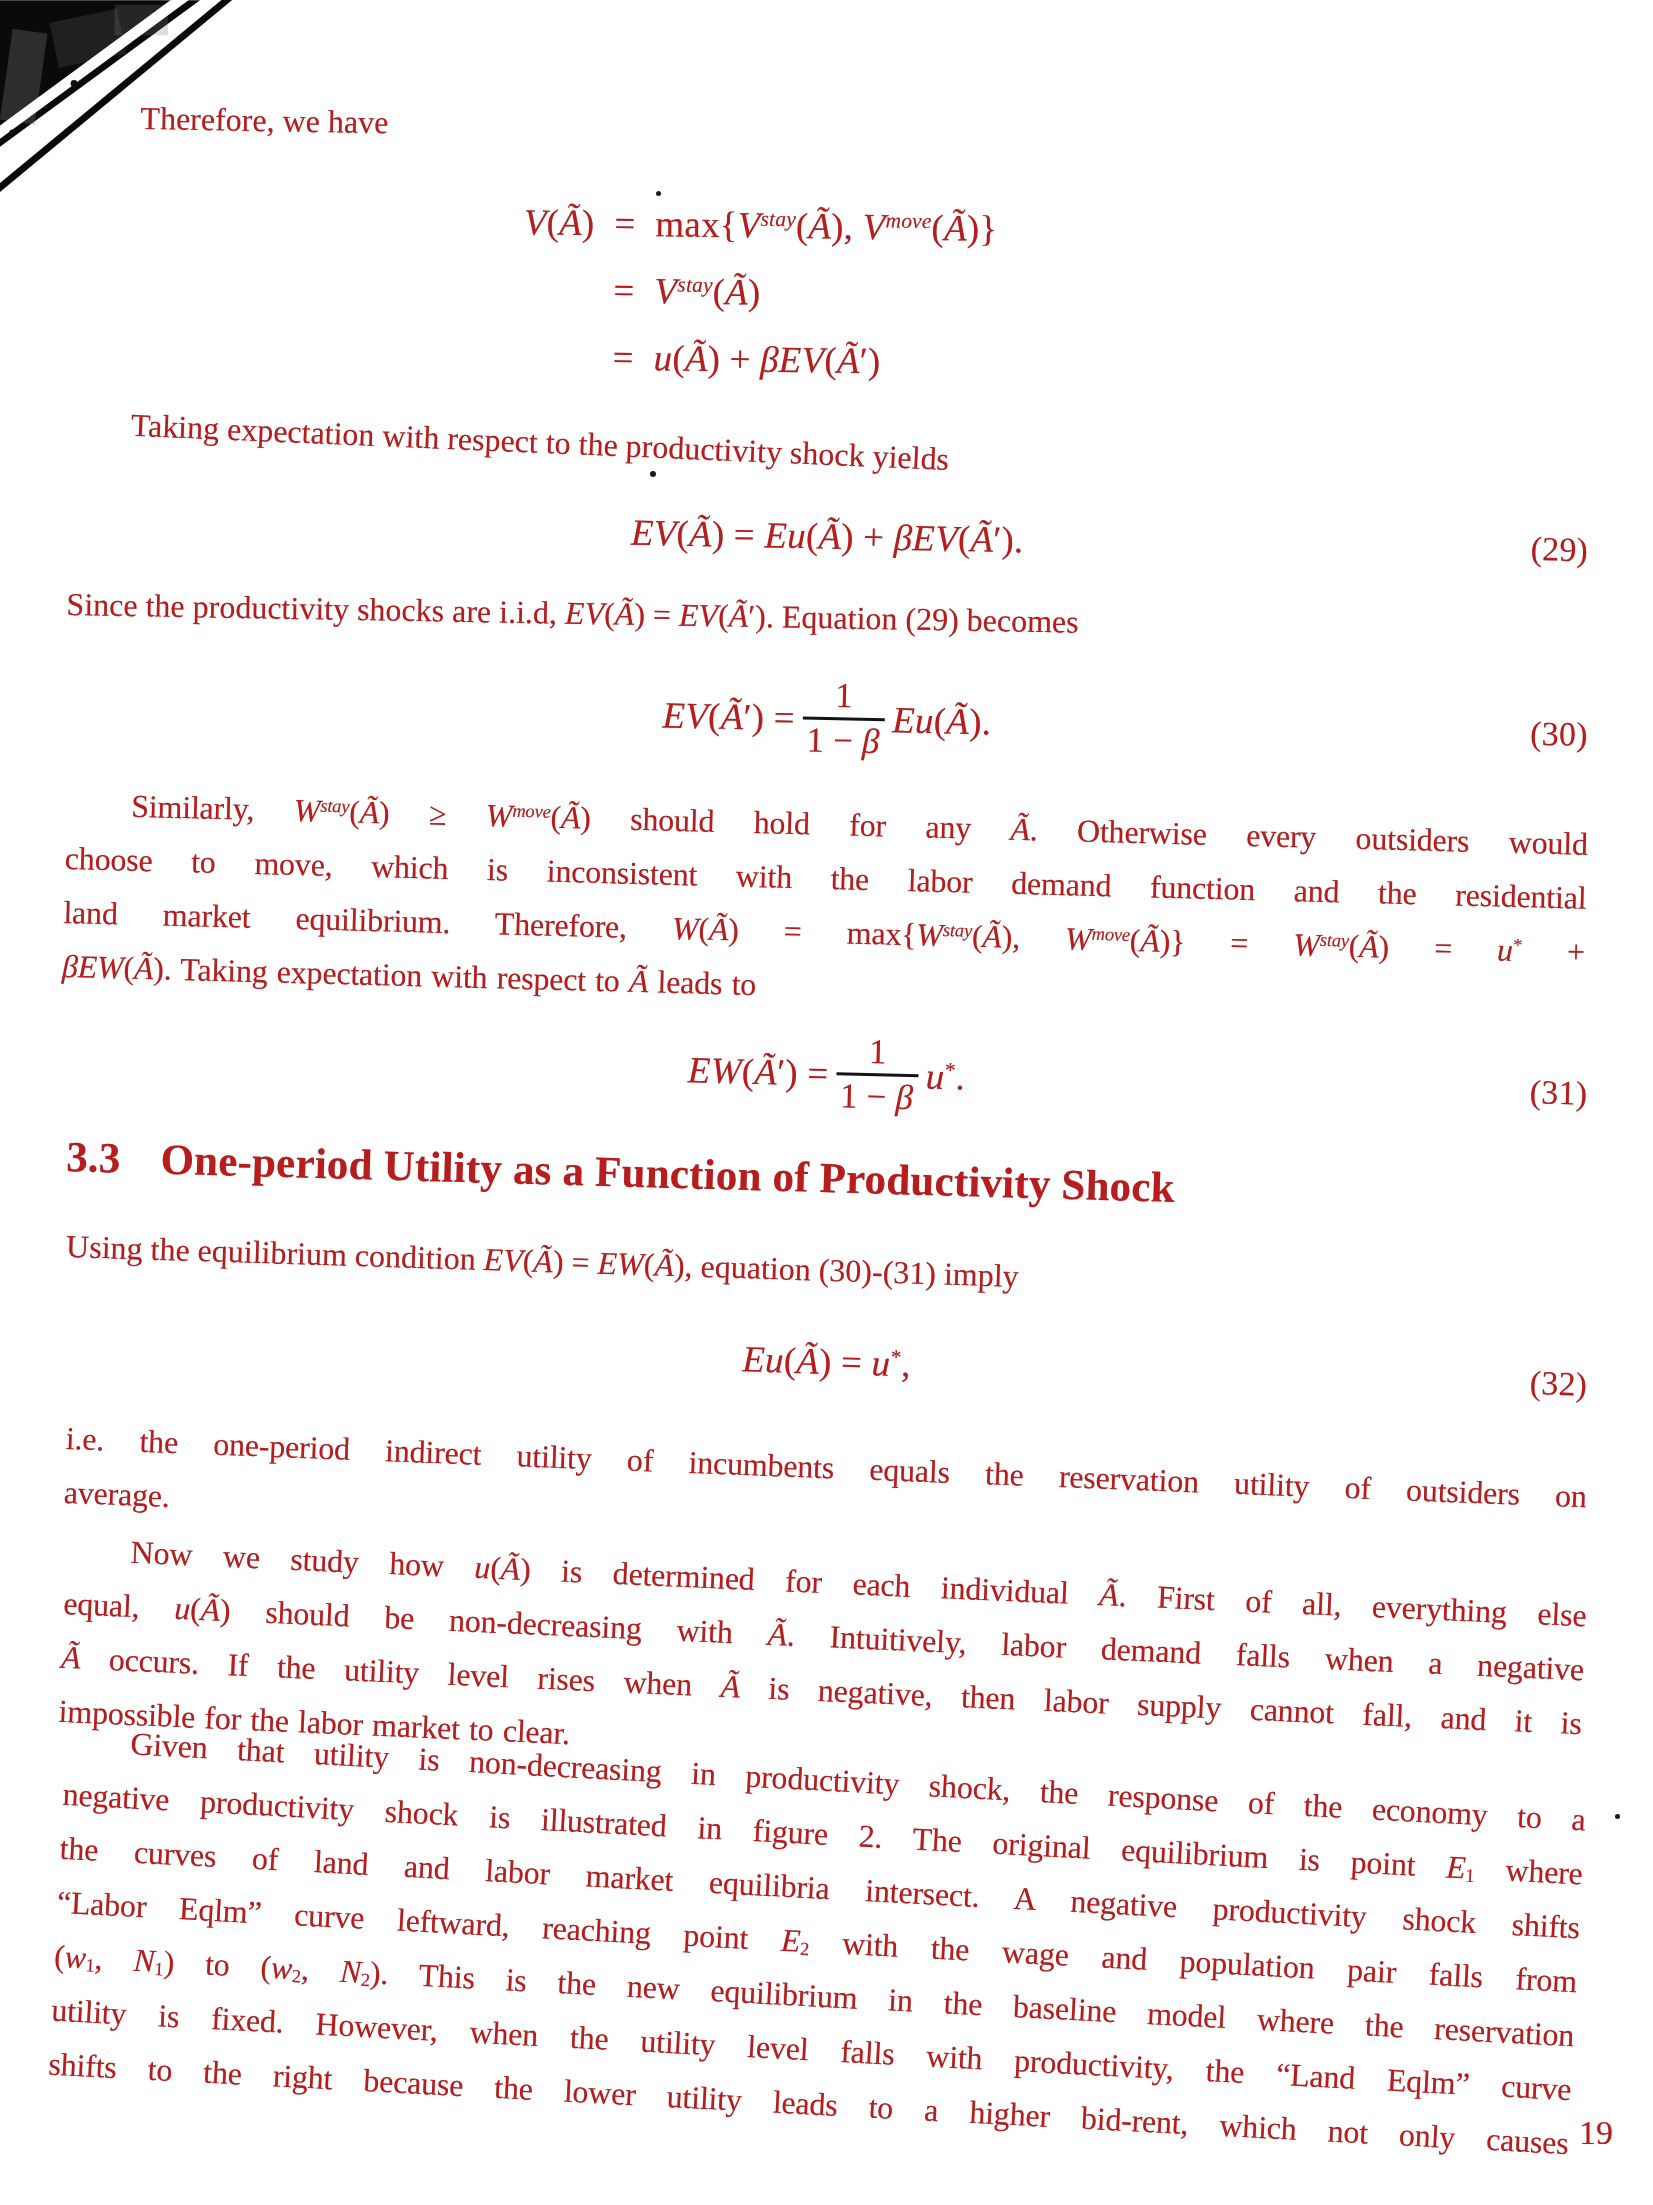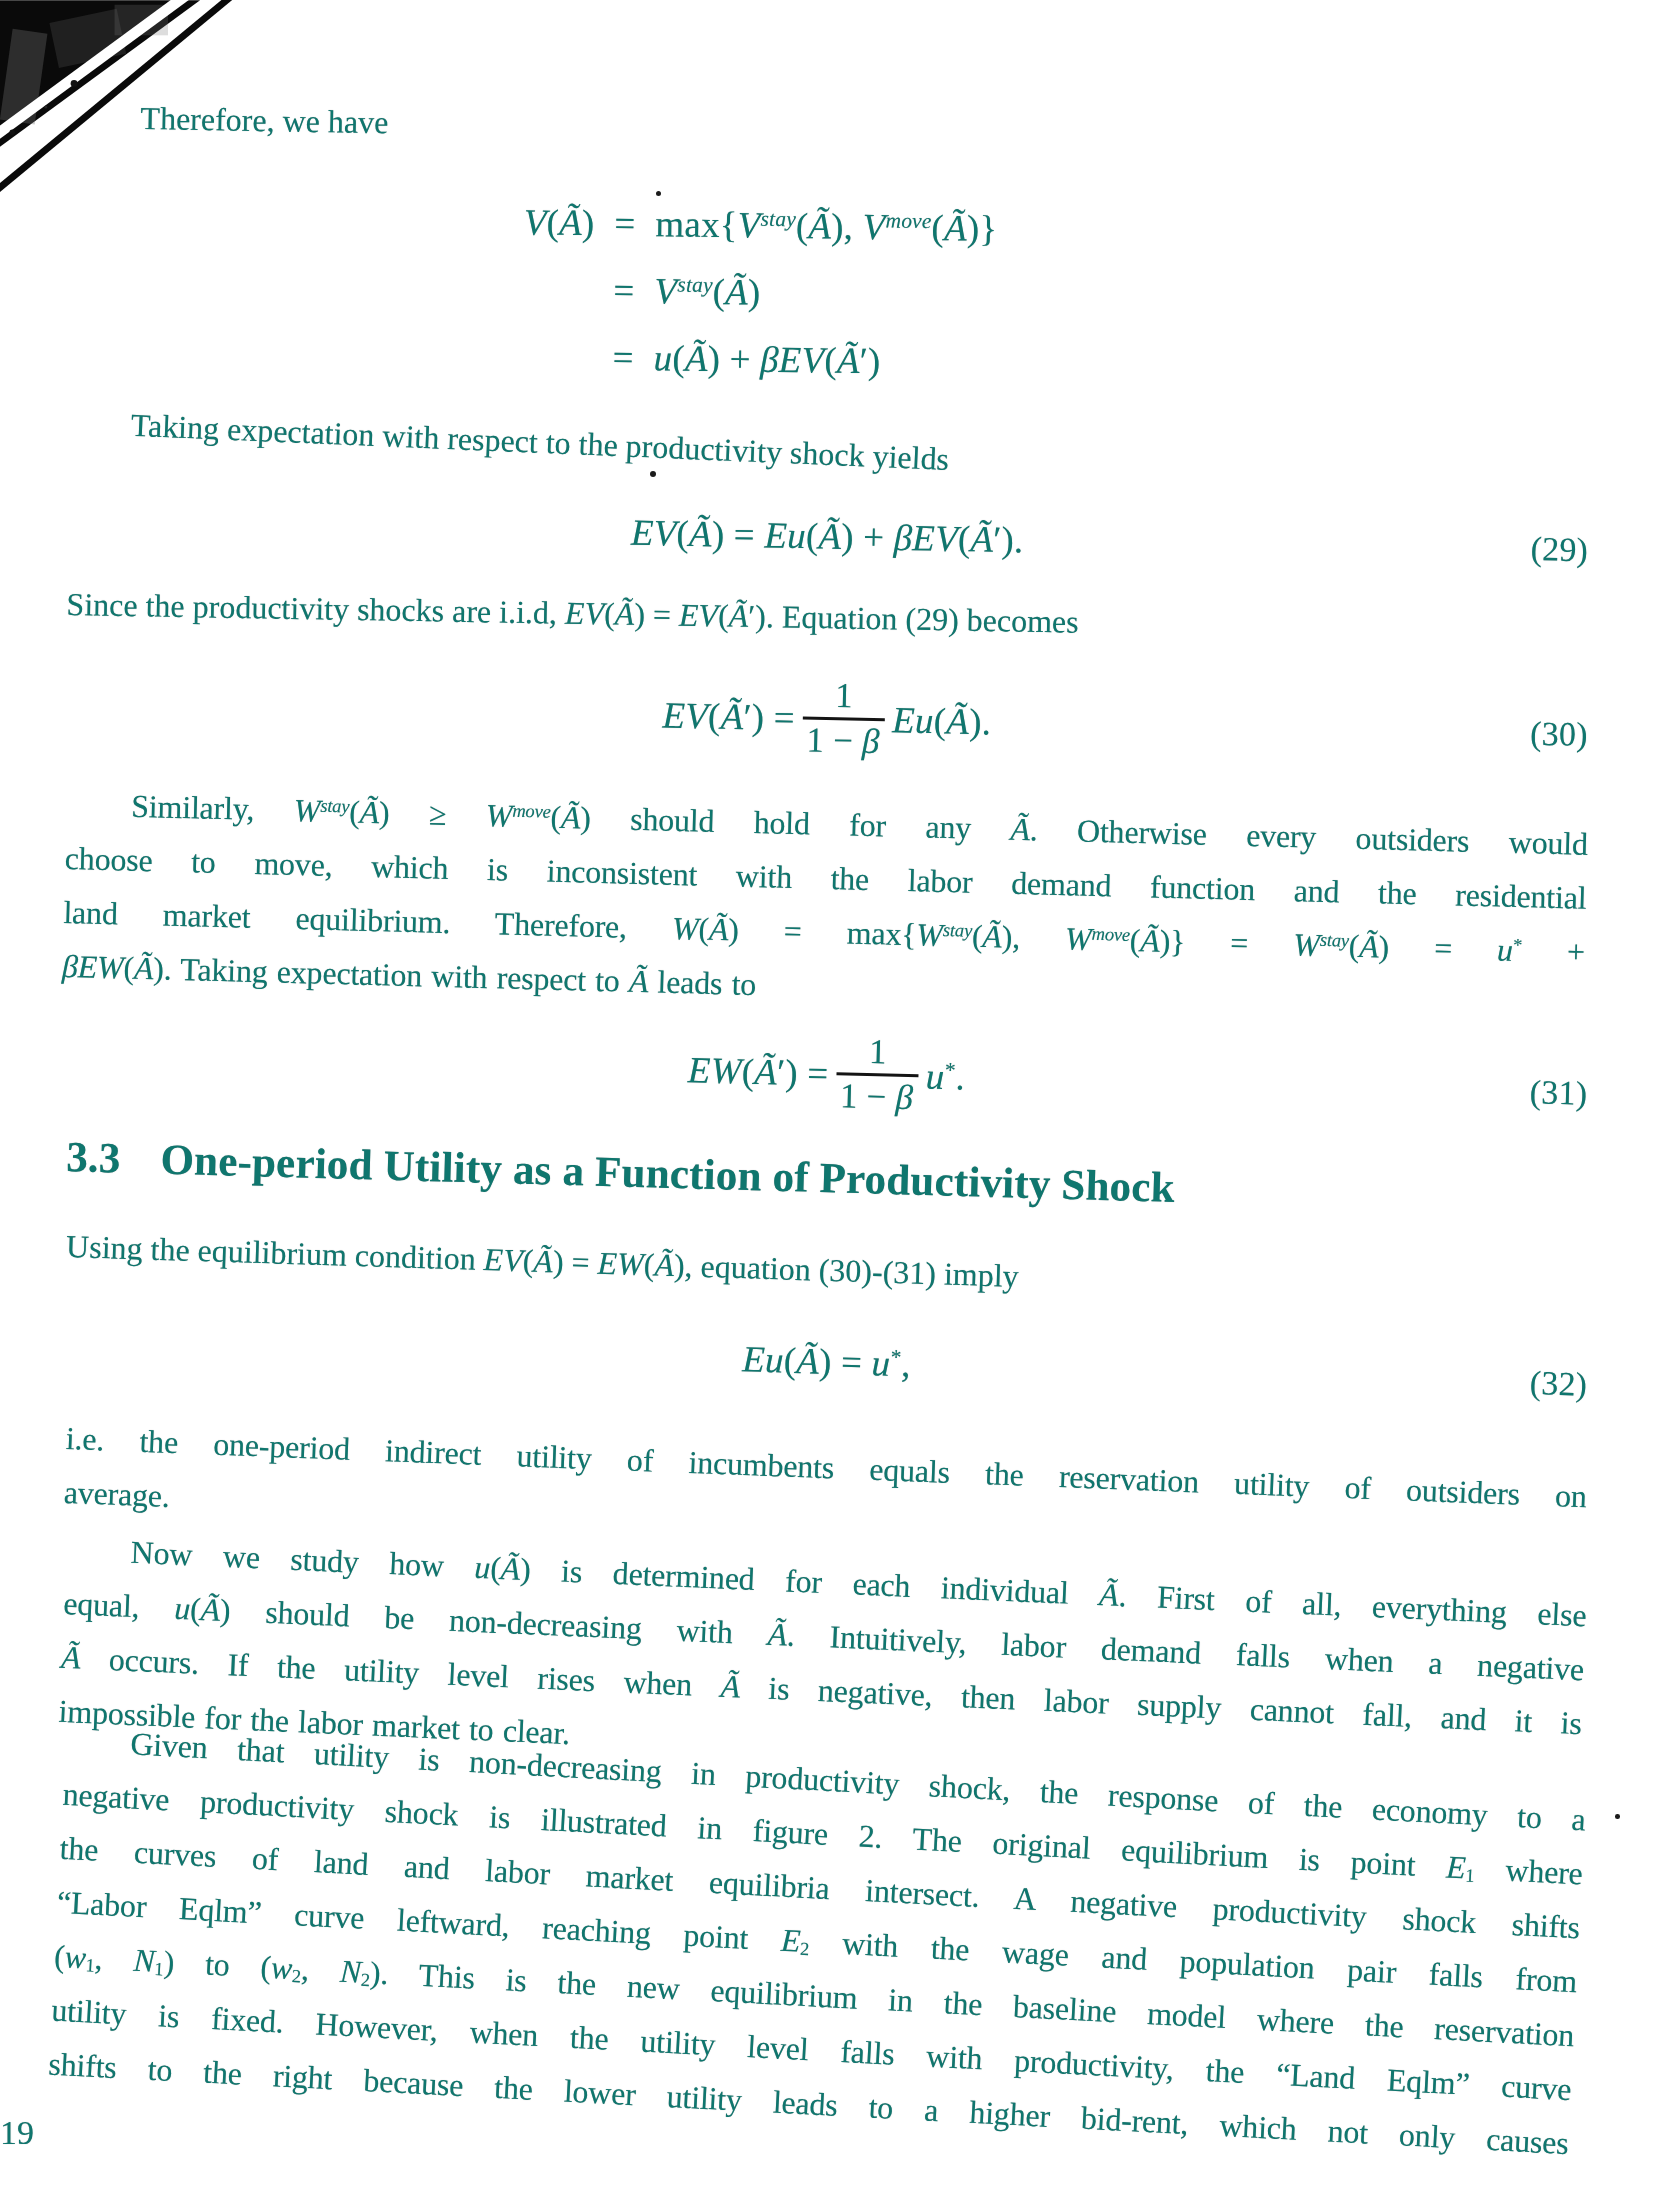--- a/index.html
+++ b/index.html
@@ -1,18 +1,18 @@
 <!DOCTYPE html>
 <html style="font-size:12.2px"><head>
 <meta charset="utf-8">
 <style>
   html,body{margin:0;padding:0;background:#ffffff;}
   .sheet{
     position:relative;width:1654px;height:2205px;background:#ffffff;overflow:hidden;
-    font-family:"Liberation Serif", serif;color:#0f766e;
+    font-family:"Liberation Serif", serif;color:#b91c1c;
     text-shadow:0 0 0.8px rgba(20,20,20,0.38);
   }
   .block{position:absolute;transform-origin:0 0;}
   i{font-style:italic;}
   sup{font-size:0.58em;vertical-align:baseline;position:relative;top:-0.55em;}
   sub{font-size:0.58em;vertical-align:baseline;position:relative;top:0.18em;}
 
   
   .para{left:67px;width:1522px;}
   .line{
@@ -37,21 +37,21 @@
 
   
   .eqv{left:67px;width:1522px;}
   .eqv-row{display:grid;grid-template-columns:1fr 130px 61px 535px 1fr;height:67px;align-items:center;font-size:37px;letter-spacing:0.2px;}
   .eqv-row .lhs{text-align:right;}
   .eqv-row .rel{text-align:center;}
   .eqv-row .rhs{text-align:left;}
 
   .heading{left:67px;font-size:43px;font-weight:bold;display:flex;gap:40px;white-space:nowrap;letter-spacing:0.2px;}
 
-  .pagenum{left:0;width:1613px;text-align:left;font-size:34px;}
+  .pagenum{left:0;width:1613px;text-align:right;font-size:34px;}
 
   .speck{position:absolute;background:#1b1b1b;border-radius:50%;}
   .corner{position:absolute;left:0;top:0;}
 </style>
 </head>
 <body>
 
 <div class="sheet">
 
   <svg class="corner" width="336" height="260" viewBox="0 0 440 340">

